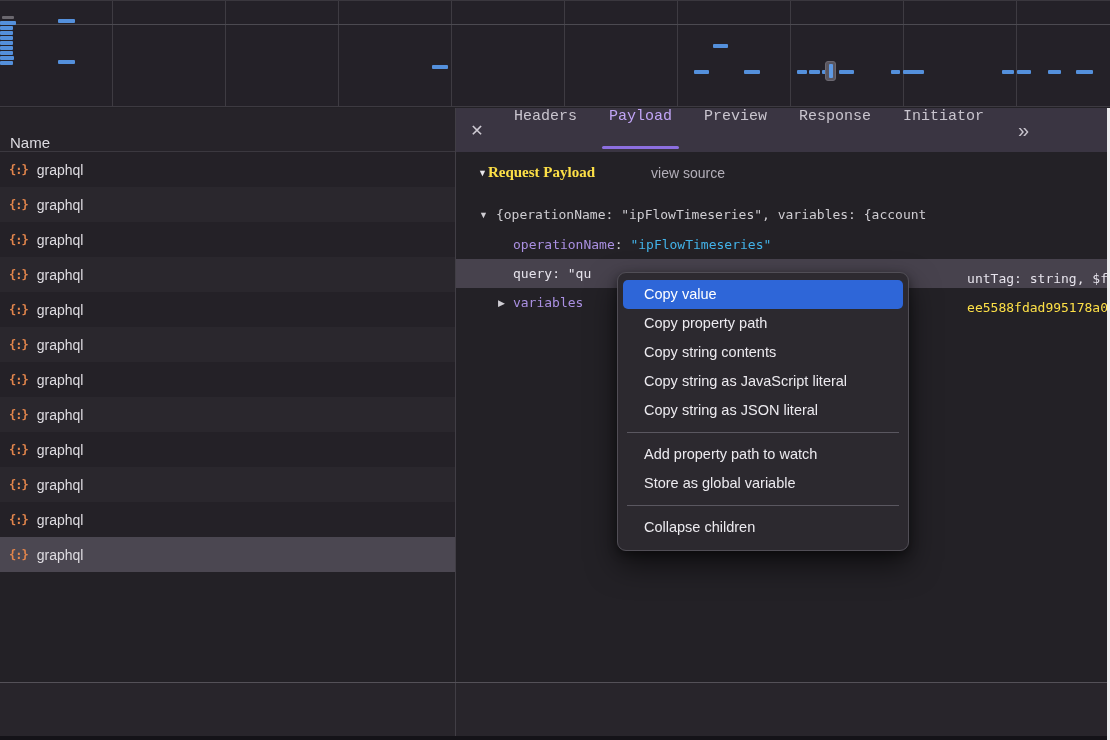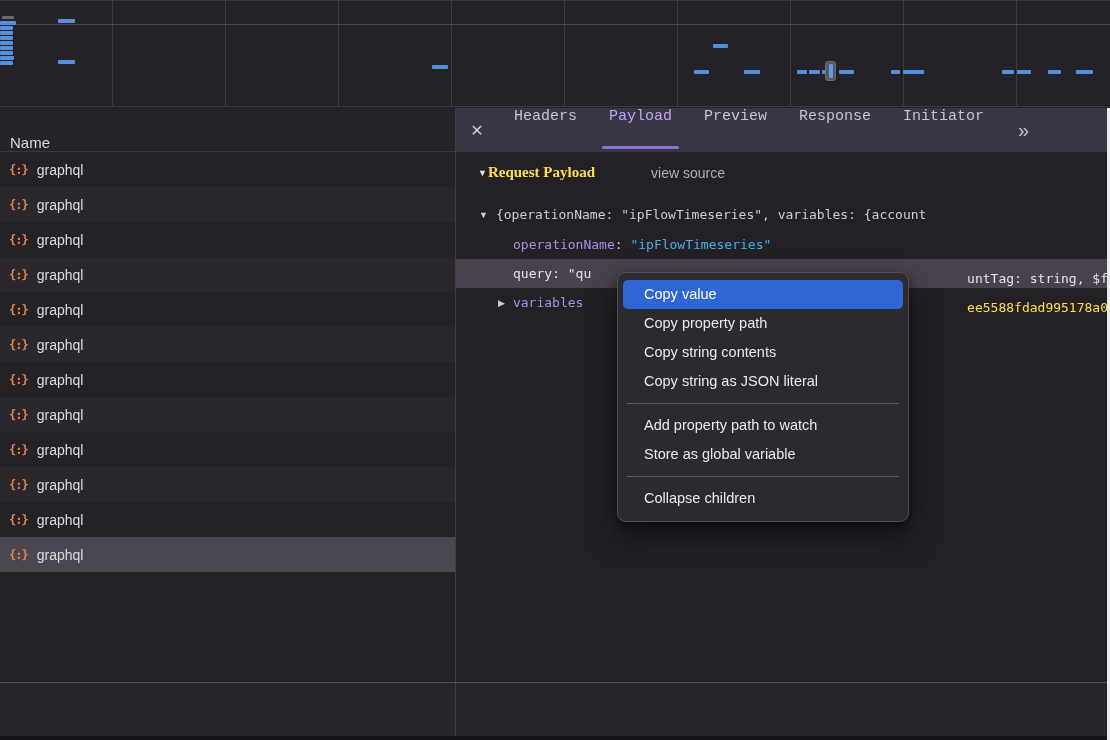--- a/index.html
+++ b/index.html
@@ -226,20 +226,21 @@
   <div class="footer">
     <div class="vdiv"></div>
   </div>
   <div class="bottom-strip"></div>
   <div class="white-sliver"></div>
 
   <div class="context-menu">
       <div class="mi hl">Copy value</div>
       <div class="mi">Copy property path</div>
       <div class="mi">Copy string contents</div>
+      <div class="mi">Copy string as JavaScript literal</div>
       <div class="mi">Copy string as JSON literal</div>
       <div class="msep"></div>
       <div class="mi">Add property path to watch</div>
       <div class="mi">Store as global variable</div>
       <div class="msep"></div>
       <div class="mi">Collapse children</div>
     </div>
 
 </div>
 

